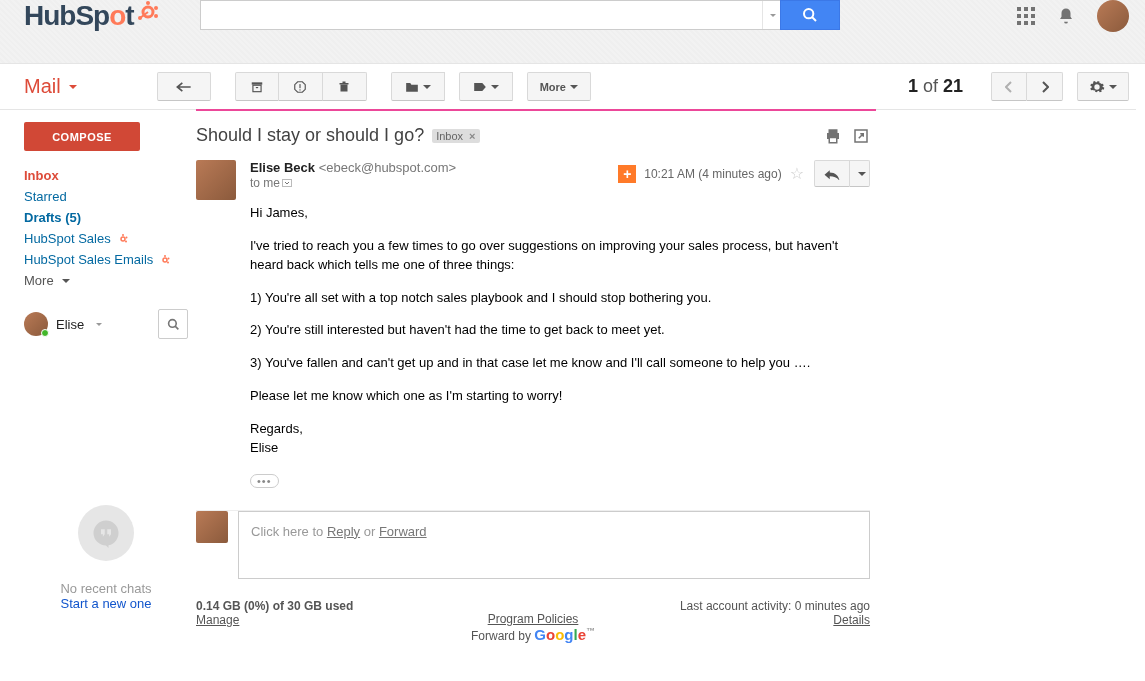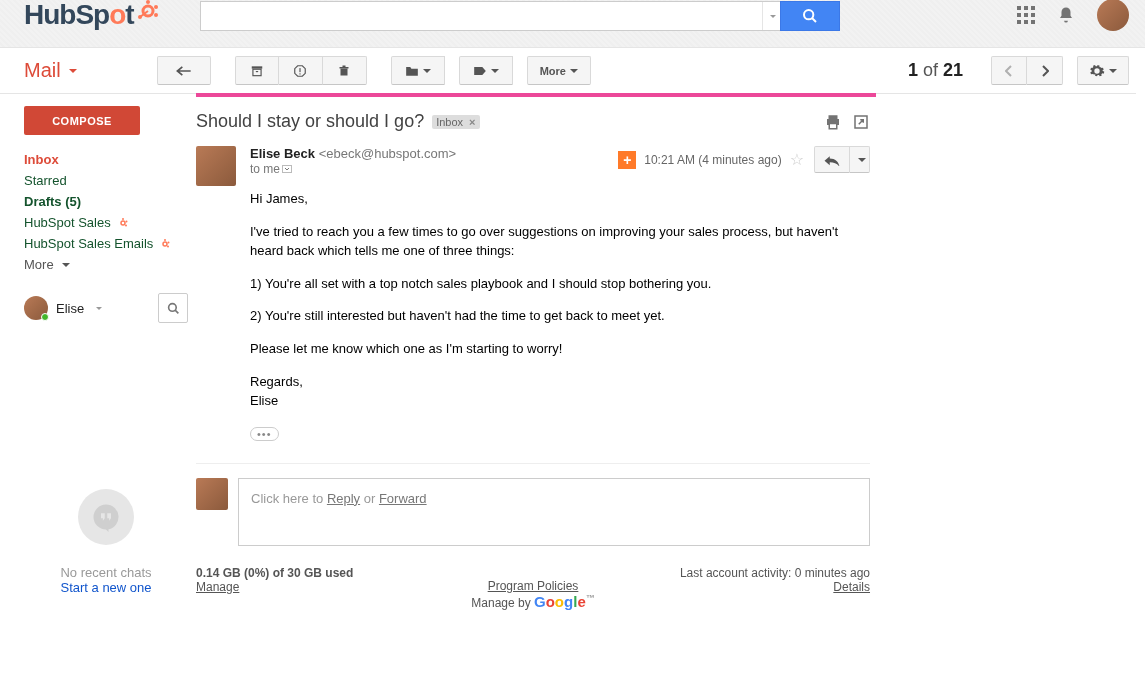--- a/index.html
+++ b/index.html
@@ -1,18 +1,18 @@
 <!DOCTYPE html>
 <html><head>
 <meta charset="utf-8">
 <style>
   * { box-sizing: border-box; }
   body { margin:0; font-family: Arial, Helvetica, sans-serif; font-size:13px; color:#222; background:#fff; width:1145px; }
   a { color:#15c; text-decoration:none; }
-  .header { height:48px; background:#f1f1f1; border-bottom:1px solid #e5e5e5; display:flex; align-items:flex-end; padding:0 16px 16px 24px; background-image:repeating-linear-gradient(45deg,#f2f2f2 0 2px,#efefef 2px 4px);}
+  .header { height:64px; background:#f1f1f1; border-bottom:1px solid #e5e5e5; display:flex; align-items:flex-start; padding:0 16px 16px 24px; background-image:repeating-linear-gradient(45deg,#f2f2f2 0 2px,#efefef 2px 4px);}
   .logo { display:flex; align-items:center; margin-right:40px; }
   .logo-text { font-size:28px; font-weight:700; color:#33475b; letter-spacing:-1px;}
   .logo-dot { color:#ff7a59; }
   .sprocket { width:24px; height:24px; display:inline-block; margin-left:2px; vertical-align:top; position:relative; top:-4px;}
   .search-wrap { display:flex; flex:1; max-width:640px; }
   .search-box { flex:1; display:flex; border:1px solid #ccc; background:#fff; height:30px; border-right:none;}
   .search-input { flex:1; border:none; outline:none; padding:0 8px; font-size:14px; }
   .search-drop { width:18px; border-left:1px solid #e5e5e5; display:flex; align-items:center; justify-content:center; cursor:pointer;}
   .search-btn { width:60px; background:#4285f4; display:flex; align-items:center; justify-content:center; cursor:pointer; border:1px solid #3b78e7;}
   .header-right { margin-left:auto; display:flex; align-items:center; gap:22px;}
@@ -41,33 +41,33 @@
   .nav-btns .pill{width:36px;border-radius:0;}
   .nav-btns .pill:first-child{border-radius:2px 0 0 2px;}
   .nav-btns .pill:last-child{border-radius:0 2px 2px 0;border-left:none;}
   .gear-btn { width:52px;}
   .caret-down{width:0;height:0;border-left:4px solid transparent;border-right:4px solid transparent;border-top:4px solid #555;display:inline-block;margin-left:4px;}
   .caret-down-sm{border-left:3px solid transparent;border-right:3px solid transparent;border-top:3px solid #999;}
 
   .layout { display:flex; }
   .sidebar { width:196px; padding:0 8px 0 24px; border-top:1px solid #e5e5e5; padding-top:12px;}
   .compose { background:#d14836; color:#fff; font-weight:bold; font-size:11px; letter-spacing:.5px; height:29px; width:116px; display:flex; align-items:center; justify-content:center; border-radius:2px; cursor:pointer; margin-bottom:14px;}
-  .side-item { padding:3px 0; font-size:13px; color:#14532d; cursor:pointer; display:flex; align-items:center; gap:6px;}
+  .side-item { padding:3px 0; font-size:13px; color:#0369a1; cursor:pointer; display:flex; align-items:center; gap:6px;}
   .side-item.inbox { color:#dd4b39; font-weight:bold;}
   .side-item.bold { font-weight:bold;}
   .hsdot { width:12px; height:12px; display:inline-block;}
   .side-more{display:flex;align-items:center;gap:4px;color:#555;padding:3px 0;cursor:pointer;}
   .chat-self{display:flex;align-items:center;gap:8px;margin-top:18px;padding-bottom:6px;}
   .presence-dot{width:8px;height:8px;background:#42b72a;border-radius:50%;position:absolute;bottom:-1px;right:-1px;border:1px solid #fff;}
   .side-search-btn{width:30px;height:30px;border:1px solid #ccc;display:flex;align-items:center;justify-content:center;margin-left:auto;cursor:pointer;border-radius:2px;}
   .hangouts{margin-top:160px;text-align:center;color:#999;}
   .hangouts-icon{width:56px;height:56px;background:#e6e6e6;border-radius:50%;margin:0 auto 20px;display:flex;align-items:center;justify-content:center;}
   .hangouts a{color:#15c;cursor:pointer;}
 
-  .main { flex:1; padding:14px 6px 0 0; max-width:680px; border-top:4px solid #ec4899;}
+  .main { flex:1; padding:14px 6px 0 0; max-width:680px; border-top:2px solid #ec4899;}
   .subject-row{display:flex;align-items:center;margin-bottom:14px;}
   .subject { font-size:18px; color:#424242;}
   .inbox-chip{background:#ddd;border-radius:2px;font-size:11px;color:#666;padding:1px 4px;margin-left:8px;display:inline-flex;align-items:center;gap:6px;}
   .inbox-chip .x{cursor:pointer;color:#888;font-weight:bold;}
   .subject-right{margin-left:auto;display:flex;gap:10px;align-items:center;}
   .icon-plain{width:18px;height:18px;color:#737373;cursor:pointer;}
 
   .msg{display:flex;gap:14px;border-bottom:1px solid #eee;padding:0 0 22px 0;}
   .msg-body{flex:1;}
   .from-row{display:flex;align-items:flex-start;}
@@ -80,21 +80,21 @@
   .date{font-size:12px;color:#666;}
   .star{color:#ccc;cursor:pointer;font-size:16px;}
   .reply-drop{display:flex;margin-left:2px;}
   .reply-drop .pill{width:36px;border-radius:0;height:27px;}
   .reply-drop .pill:first-child{border-radius:2px 0 0 2px;}
   .reply-drop .pill:last-child{width:20px;border-radius:0 2px 2px 0;border-left:none;}
   .body-text{margin-top:14px;font-size:13px;color:#000;line-height:1.45;}
   .body-text p{margin:0 0 14px;}
   .trimmed{display:inline-block;border:1px solid #ccc;border-radius:8px;padding:0 6px;color:#888;cursor:pointer;font-size:11px;letter-spacing:1px;margin-top:2px;line-height:12px;}
 
-  .reply-area{display:flex;gap:10px;margin-top:14px;}
+  .reply-area{display:flex;gap:10px;margin-top:0;}
   .reply-box{flex:1;border:1px solid #ccc;min-height:68px;padding:12px;color:#999;font-size:13px;}
   .reply-box .u{text-decoration:underline;color:#777;cursor:pointer;}
 
   .footer{display:flex;margin:20px 0 10px;font-size:12px;color:#555;align-items:flex-start;}
   .footer .col{flex:1;}
   .footer .center{text-align:center;margin-top:13px;}
   .footer .right{text-align:right;}
   .footer u{cursor:pointer;}
   .goog{font-weight:bold;font-size:15px;}
   .g1{color:#4285f4}.g2{color:#ea4335}.g3{color:#fbbc05}.g4{color:#4285f4}.g5{color:#34a853}.g6{color:#ea4335}
@@ -362,20 +362,21 @@
                 </div>
             </div>
           </div>
         </div>
 
         <div class="body-text" id="body-text">
             <p>Hi James,</p>
             <p>I've tried to reach you a few times to go over suggestions on improving your sales process, but haven't heard back which tells me one of three things:</p>
             <p>1) You're all set with a top notch sales playbook and I should stop bothering you.</p>
             <p>2) You're still interested but haven't had the time to get back to meet yet.</p>
+            <p>3) You've fallen and can't get up and in that case let me know and I'll call someone to help you ….</p>
             <p>Please let me know which one as I'm starting to worry!</p>
             <p>Regards,<br>Elise</p>
           </div>
         <span class="trimmed">•••</span>
       </div>
     </div>
 
     <div class="reply-area">
       <div class="avatar-xs"></div>
       <div class="reply-box">
@@ -383,21 +384,21 @@
       </div>
     </div>
 
     <div class="footer">
       <div class="col">
         <b>0.14 GB (0%) of 30 GB used</b><br>
         <u>Manage</u>
       </div>
       <div class="col center">
         <u>Program Policies</u><br>
-        <span>Manage by </span><span class="goog"><span class="g1">G</span><span class="g2">o</span><span class="g3">o</span><span class="g4">g</span><span class="g5">l</span><span class="g6">e</span><span class="tm">™</span></span>
+        <span>Forward by </span><span class="goog"><span class="g1">G</span><span class="g2">o</span><span class="g3">o</span><span class="g4">g</span><span class="g5">l</span><span class="g6">e</span><span class="tm">™</span></span>
       </div>
       <div class="col right">
         <span>Last account activity: 0 minutes ago</span><br>
         <u>Details</u>
       </div>
     </div>
   </div>
 
   <div class="rightgutter"></div>
 </div>

